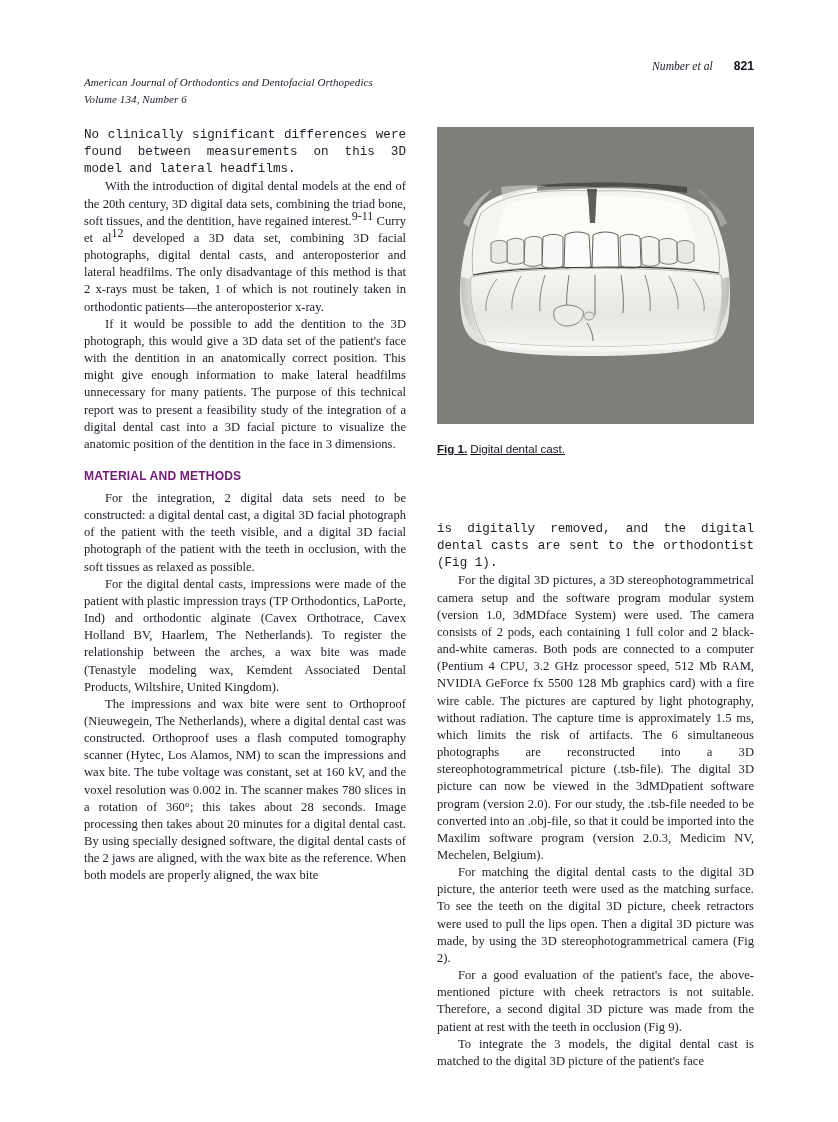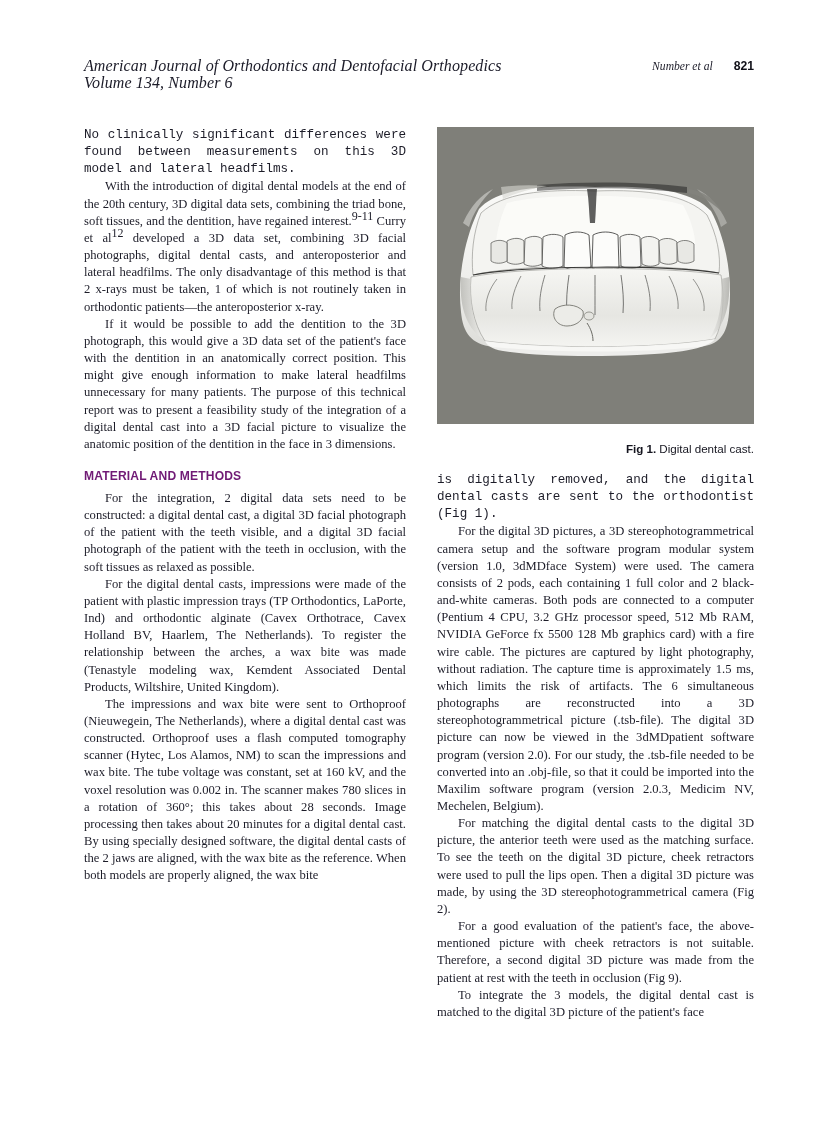--- a/index.html
+++ b/index.html
@@ -28,23 +28,23 @@
   .runhead {
     position: absolute;
     left: 84px;
     top: 58px;
     width: 670px;
     height: 34px;
   }
   .runhead-left {
     position: absolute;
     left: 0;
-    top: 0;
+    top: 16px;
     font-style: italic;
-    font-size: 16px;
+    font-size: 11px;
     line-height: 16.5px;
     color: #1b1b28;
     letter-spacing: 0.1px;
   }
   .runhead-left .line2 { display: block; }
   .runhead-right {
     position: absolute;
     right: 0;
     top: 0;
     font-size: 11.6px;
@@ -67,21 +67,21 @@
   .col {
     position: absolute;
     width: 322px;
     font-size: 12.6px;
     line-height: 17.15px;
     text-align: justify;
     text-justify: inter-word;
     color: #1c1c28;
   }
   .col-left  { left: 84px;  top: 127px; }
-  .col-right { left: 437px; top: 472px; width: 317px; }
+  .col-right { left: 437px; top: 521px; width: 317px; }
 
   .col p {
     margin: 0;
     text-indent: 21px;
     hyphens: manual;
   }
   .col p.noindent { text-indent: 0; font-family: Liberation Mono, monospace; }
 
   h2.section-head {
     font-family: "Liberation Sans", "DejaVu Sans", sans-serif;
@@ -111,25 +111,26 @@
   .figure-image {
     width: 317px;
     height: 297px;
     background: #7f7f79;
     position: relative;
     overflow: hidden;
   }
   .cast-svg { display: block; width: 100%; height: 100%; }
   .figure-caption {
     margin-top: 17px;
-    text-align: right;
+    text-align: left;
     font-family: "Liberation Sans", "DejaVu Sans", sans-serif;
     font-size: 11.6px;
     line-height: 15px;
     color: #15151f;
+    text-decoration: underline;
   }
   .figure-caption .fig-label {
     font-weight: bold;
     margin-right: 3px;
   }
 </style>
 </head>
 <body>
 
 <div class="page">

